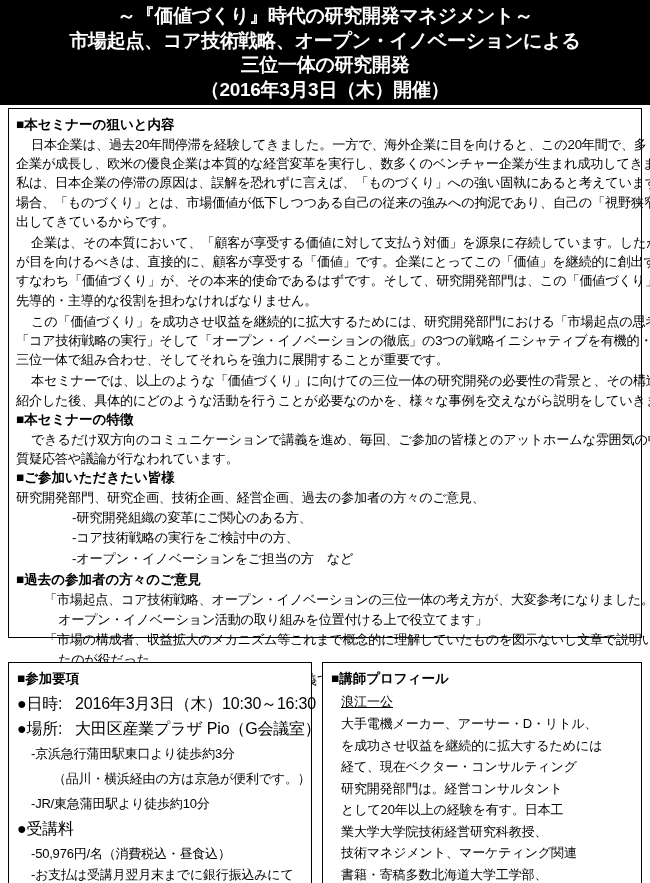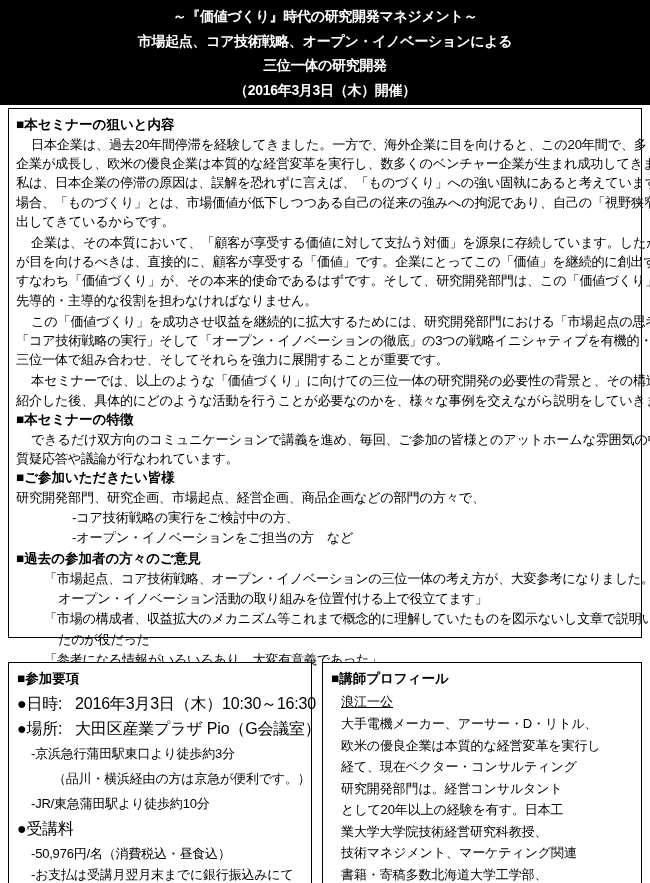--- a/index.html
+++ b/index.html
@@ -32,21 +32,21 @@
     color: #ffffff;
     display: flex;
     flex-direction: column;
     align-items: center;
     justify-content: center;
     box-sizing: border-box;
     padding: 2px 0 1px 0;
   }
   .title-line {
     font-weight: bold;
-    font-size: 14px;
+    font-size: 19px;
     line-height: 24.5px;
     letter-spacing: -0.3px;
     white-space: nowrap;
     text-align: center;
   }
 
   
   .body-box {
     position: absolute;
     left: 8px;
@@ -215,21 +215,22 @@
     <div class="gap-sm"></div>
 
     <p class="para indent">本セミナーでは、以上のような「価値づくり」に向けての三位一体の研究開発の必要性の背景と、その構造と内容を</p>
     <p class="para">紹介した後、具体的にどのような活動を行うことが必要なのかを、様々な事例を交えながら説明をしていきます。</p>
 
     <div class="heading">■本セミナーの特徴</div>
     <p class="para indent">できるだけ双方向のコミュニケーションで講義を進め、毎回、ご参加の皆様とのアットホームな雰囲気の中で、活発な</p>
     <p class="para">質疑応答や議論が行なわれています。</p>
 
     <div class="heading">■ご参加いただきたい皆様</div>
-    <p class="plainline">研究開発部門、研究企画、市場起点、経営企画、商品企画などの部門の方々で、</p>
+    <p class="plainline">研究開発部門、研究企画、技術企画、経営企画、過去の参加者の方々のご意見、</p>
+    <p class="listline">‐研究開発組織の変革にご関心のある方、</p>
     <p class="listline">‐コア技術戦略の実行をご検討中の方、</p>
     <p class="listline">‐オープン・イノベーションをご担当の方　など</p>
 
     <div class="heading">■過去の参加者の方々のご意見</div>
     <p class="quoteline">「市場起点、コア技術戦略、オープン・イノベーションの三位一体の考え方が、大変参考になりました。社内での</p>
     <p class="quoteline cont">オープン・イノベーション活動の取り組みを位置付ける上で役立てます」</p>
     <p class="quoteline">「市場の構成者、収益拡大のメカニズム等これまで概念的に理解していたものを図示ないし文章で説明いただい</p>
     <p class="quoteline cont">たのが役だった</p>
     <p class="quoteline">「参考になる情報がいろいろあり、大変有意義であった」</p>
   </div>
@@ -260,21 +261,21 @@
       <span>‐お支払は受講月翌月末までに銀行振込みにてお願いしま</span><br>
       
     </p>
   </div>
 
   <div class="info-box" id="box-profile">
     <div class="box-heading">■講師プロフィール</div>
     <p class="profile-name">浪江一公</p>
     <div class="profile-body">
       <div>大手電機メーカー、アーサー・D・リトル、</div>
-      <div>欧米の優良企業は本質的な経営変革を実行し</div>
+      <div>を成功させ収益を継続的に拡大するためには</div>
       <div>経て、現在ベクター・コンサルティング</div>
       <div>研究開発部門は。経営コンサルタント</div>
       <div>として20年以上の経験を有す。日本工</div>
       <div>業大学大学院技術経営研究科教授、</div>
       <div>技術マネジメント、マーケティング関連</div>
       <div>書籍・寄稿多数北海道大学工学部、</div>
       <div>米国コーネル大学経営学大学院卒</div>
     </div>
   </div>
 

